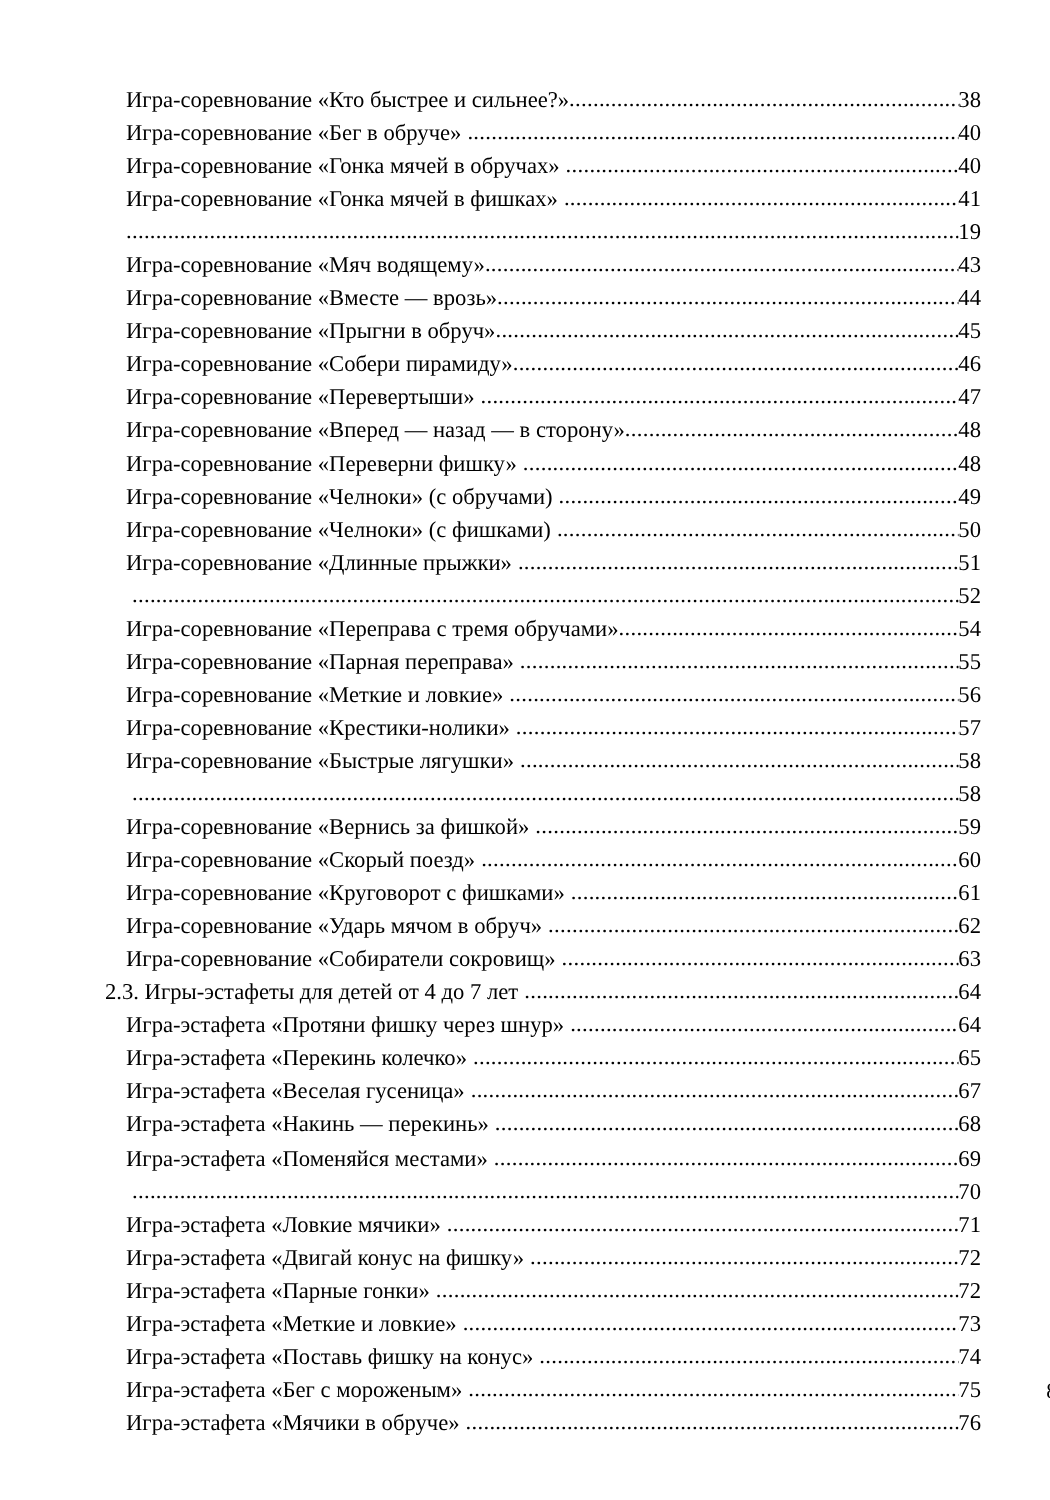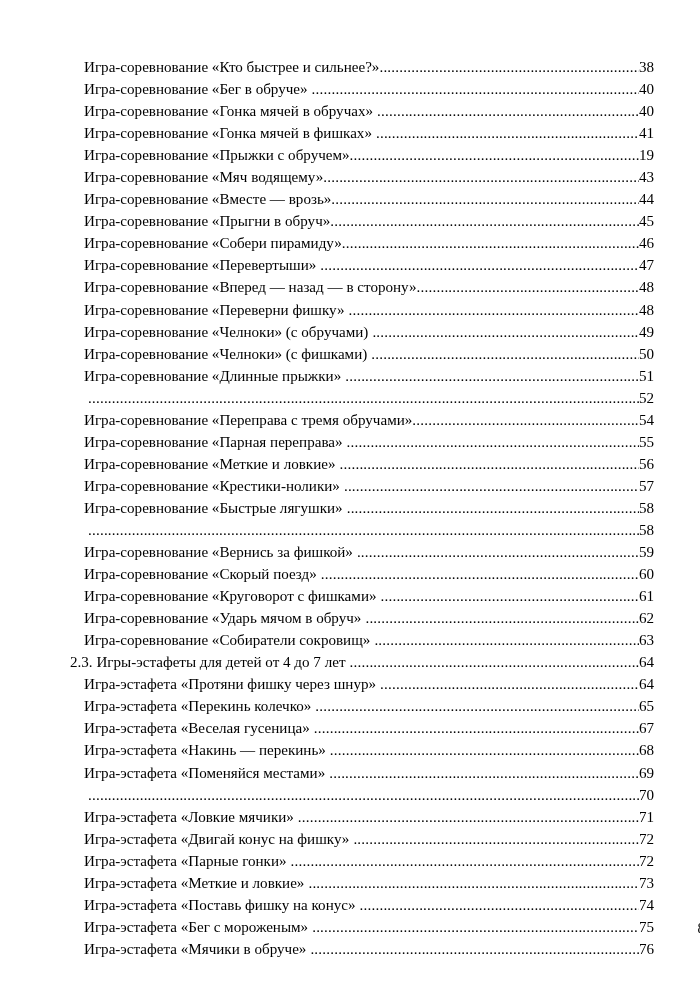--- a/index.html
+++ b/index.html
@@ -94,21 +94,20 @@
         <span class="entry-title">Игра-соревнование «Гонка мячей в обручах»</span>
         <span class="leader gap"></span>
         <span class="entry-page">40</span>
       </li>
       <li class="toc-entry indent">
         <span class="entry-title">Игра-соревнование «Гонка мячей в фишках»</span>
         <span class="leader gap"></span>
         <span class="entry-page">41</span>
       </li>
       <li class="toc-entry indent">
-        <span class="entry-title">Игра-соревнование «Прыжки с обручем»</span>
         <span class="leader"></span>
         <span class="entry-page">19</span>
       </li>
       <li class="toc-entry indent">
         <span class="entry-title">Игра-соревнование «Мяч водящему»</span>
         <span class="leader"></span>
         <span class="entry-page">43</span>
       </li>
       <li class="toc-entry indent">
         <span class="entry-title">Игра-соревнование «Вместе — врозь»</span>

